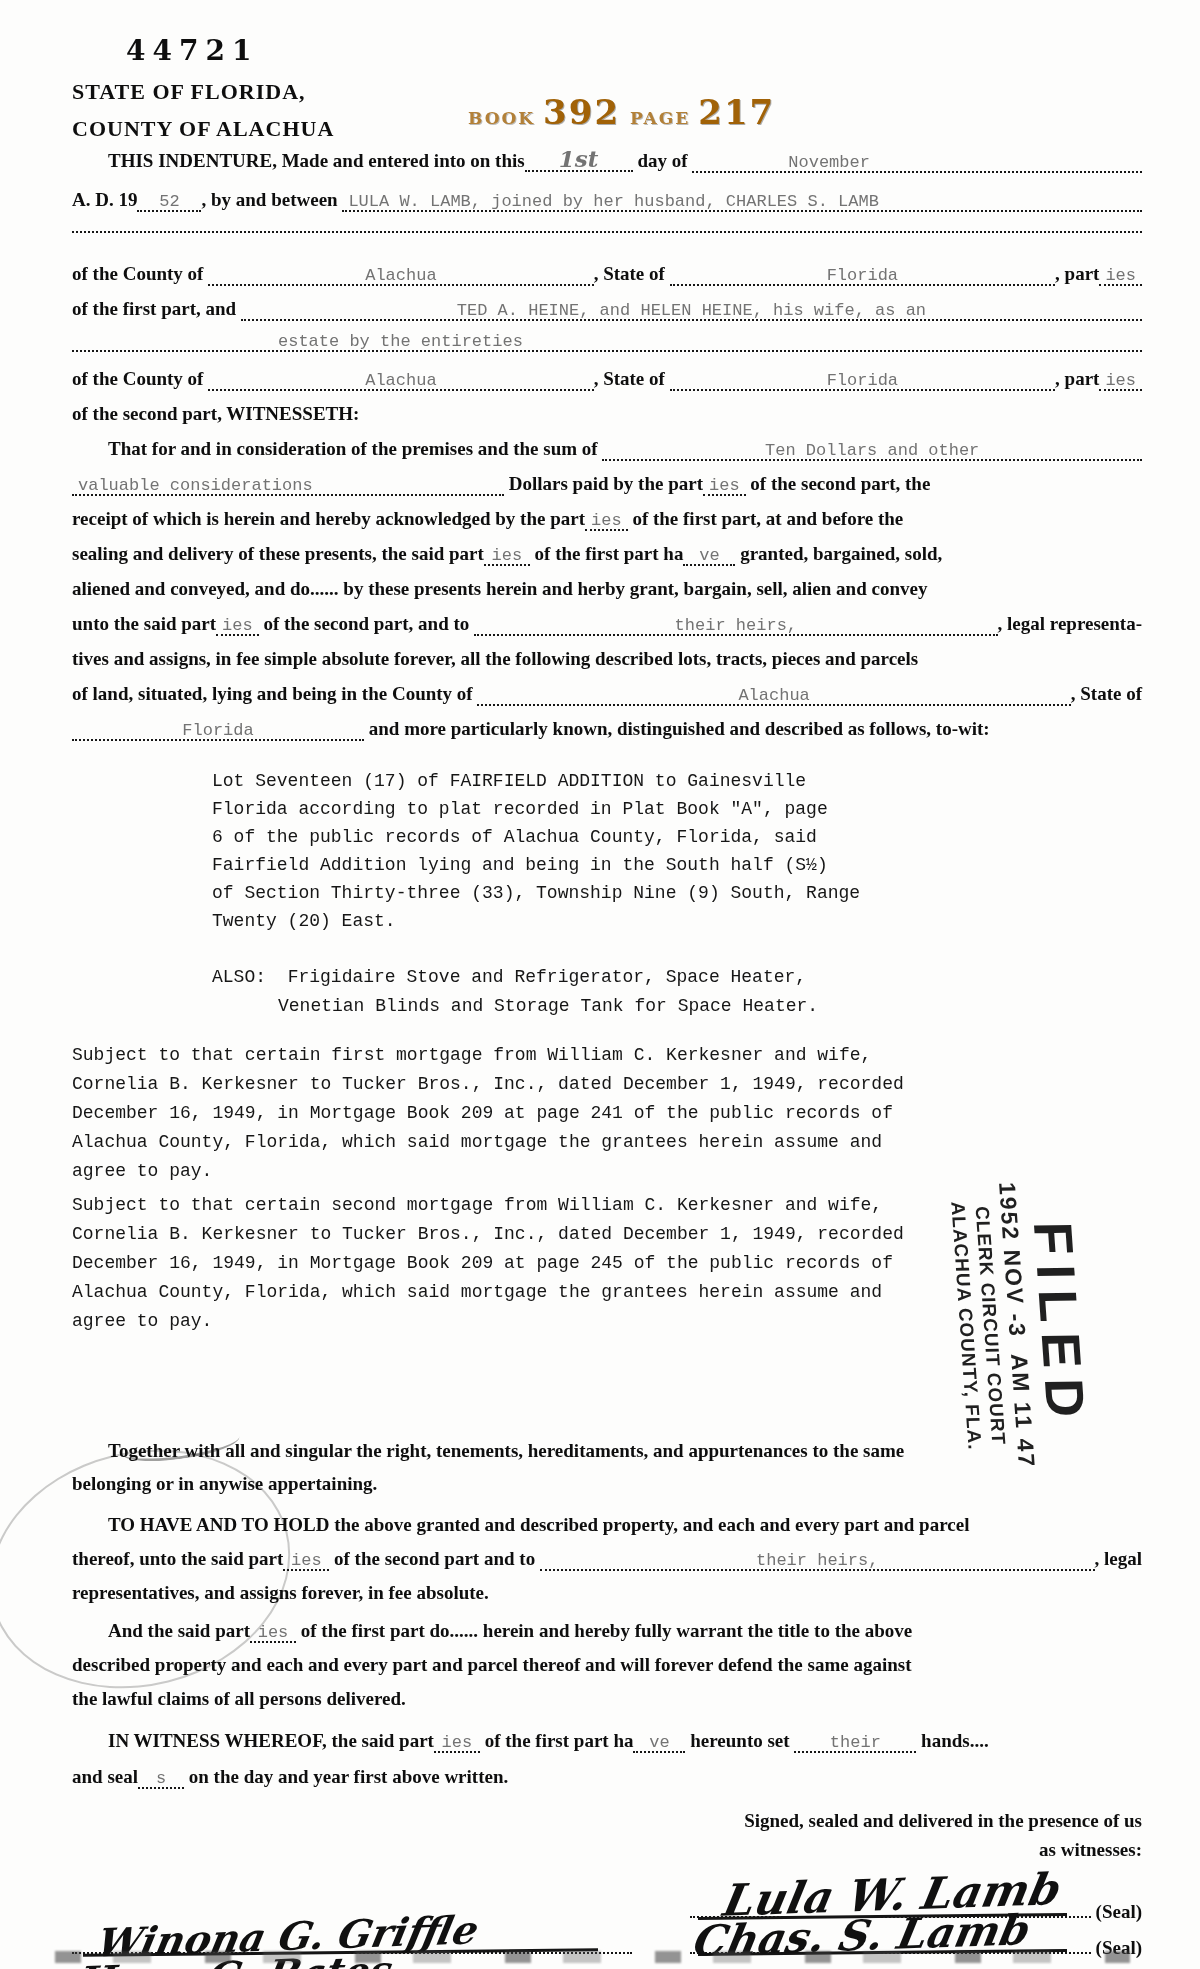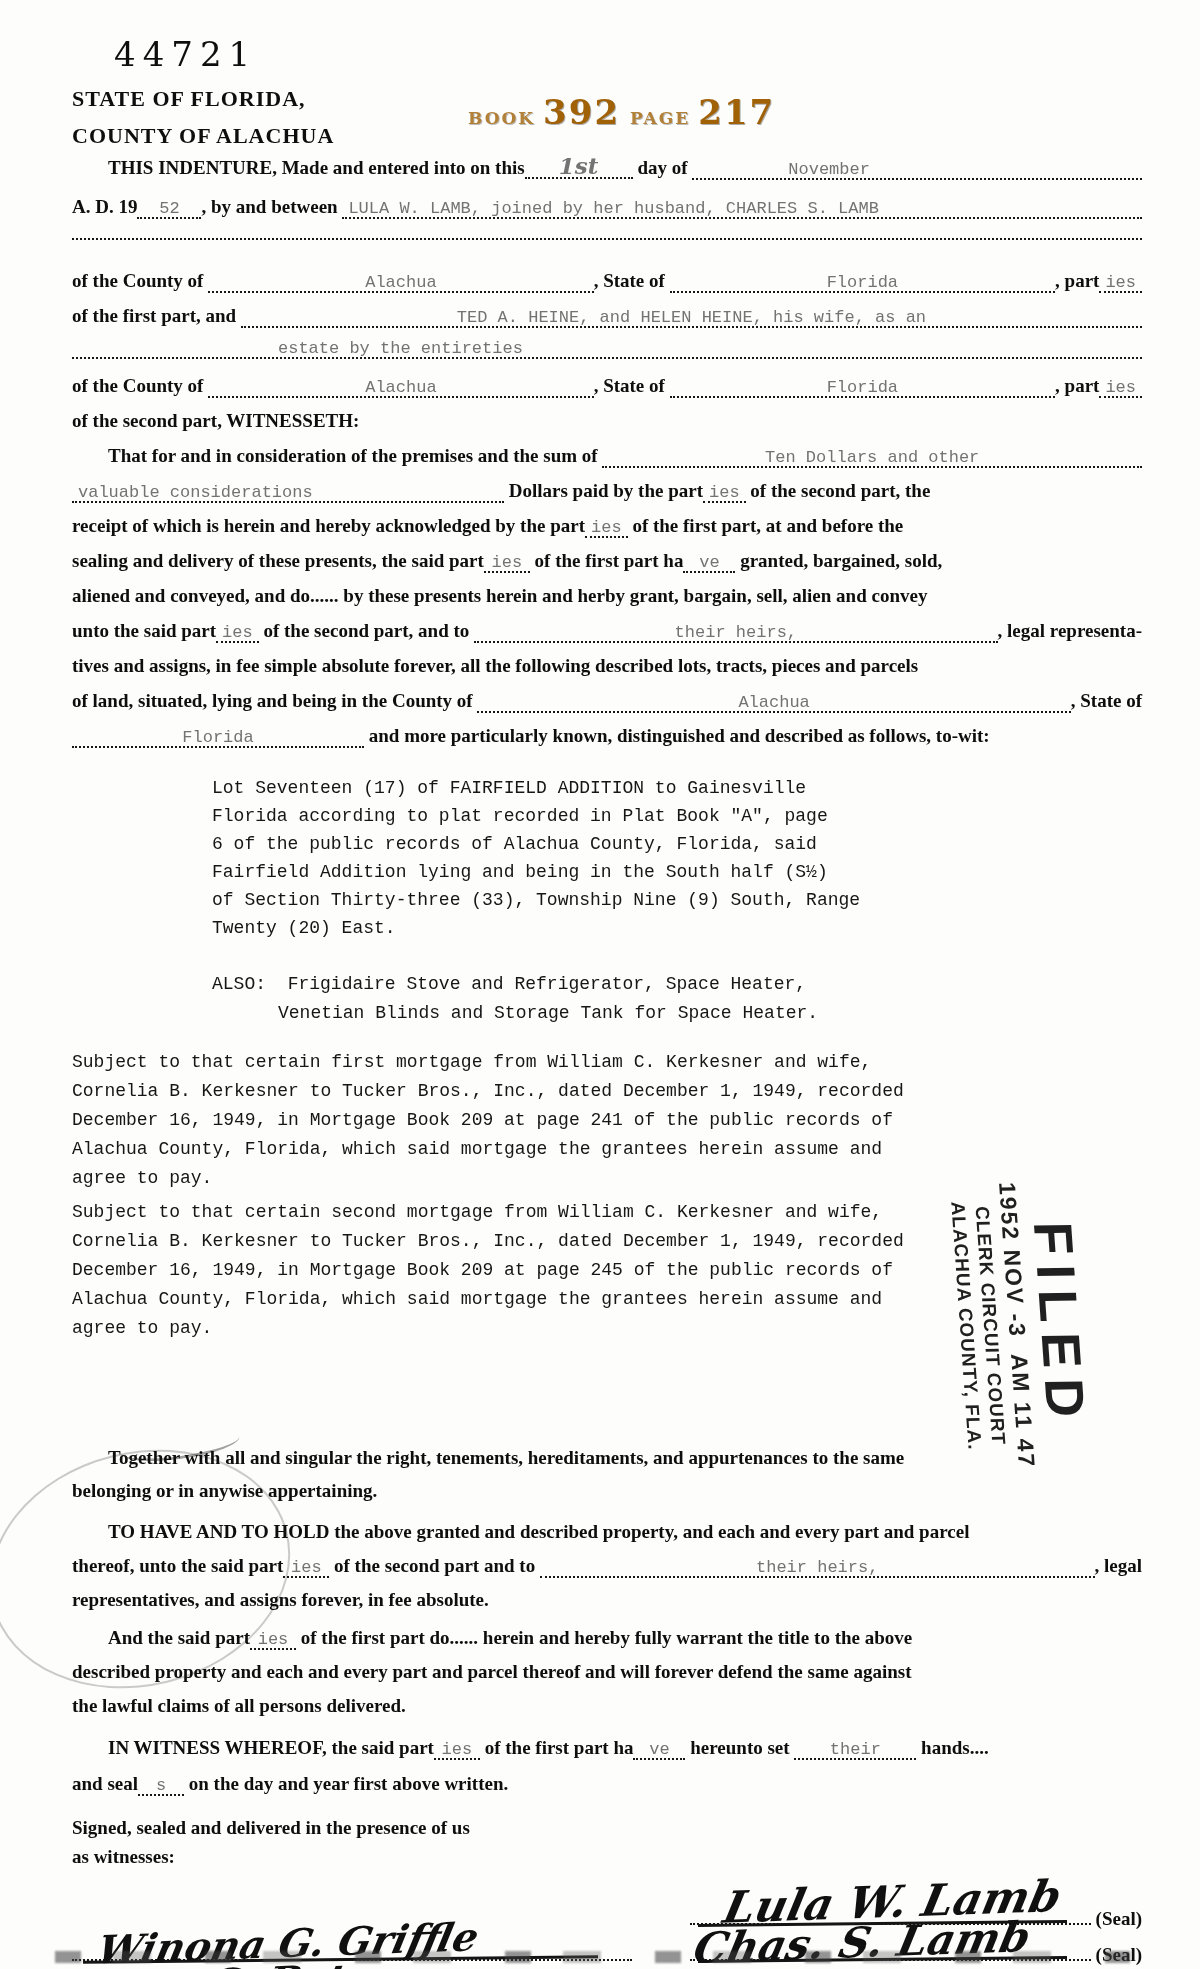--- a/index.html
+++ b/index.html
@@ -27,25 +27,25 @@
   .mono{font-family:"Liberation Mono","DejaVu Sans Mono",monospace;font-size:18px;
         color:#161616;font-weight:normal;}
   .legal{margin-left:140px;line-height:28px;}
   .alsoblk{margin-left:140px;line-height:29px;}
   .also-l2{margin-left:66px;}
   .mort{line-height:29px;}
 
   .para .fline{height:33px;}
   .tohave .fline,.warrant .fline{height:34px;}
   .witnessc .fline{height:36px;}
-  .presence{font-weight:bold;font-size:19px;line-height:29px;}
-
-  
-  .docnum{margin-top:34px;font-family:"DejaVu Serif",serif;font-size:34px;font-weight:normal;
-          letter-spacing:7px;margin-left:42px;}
+  .presence{font-weight:bold;font-size:19px;line-height:29px;text-align:right;}
+
+  
+  .docnum{margin-top:34px;font-family:"DejaVu Serif",serif;font-size:28px;font-weight:bold;
+          letter-spacing:7px;margin-left:54px;}
   .statecounty{margin-top:6px;font-size:22px;font-weight:bold;line-height:37px;letter-spacing:1px;}
   .bookstamp{position:absolute;left:468px;top:58px;display:flex;align-items:baseline;
              font-family:"DejaVu Serif",serif;font-weight:bold;color:#a16207;
              text-shadow:1px 1px 0 rgba(20,20,20,.35);}
   .bookstamp .lbl{font-size:17px;letter-spacing:2px;opacity:.8;margin-right:8px;}
   .bookstamp .num{font-size:34px;letter-spacing:2px;margin-right:10px;margin-top:34px;}
 
   
   .filedstamp{position:absolute;left:856px;top:1258px;width:330px;text-align:center;
               transform:rotate(86deg) skewX(-3deg);transform-origin:center;

